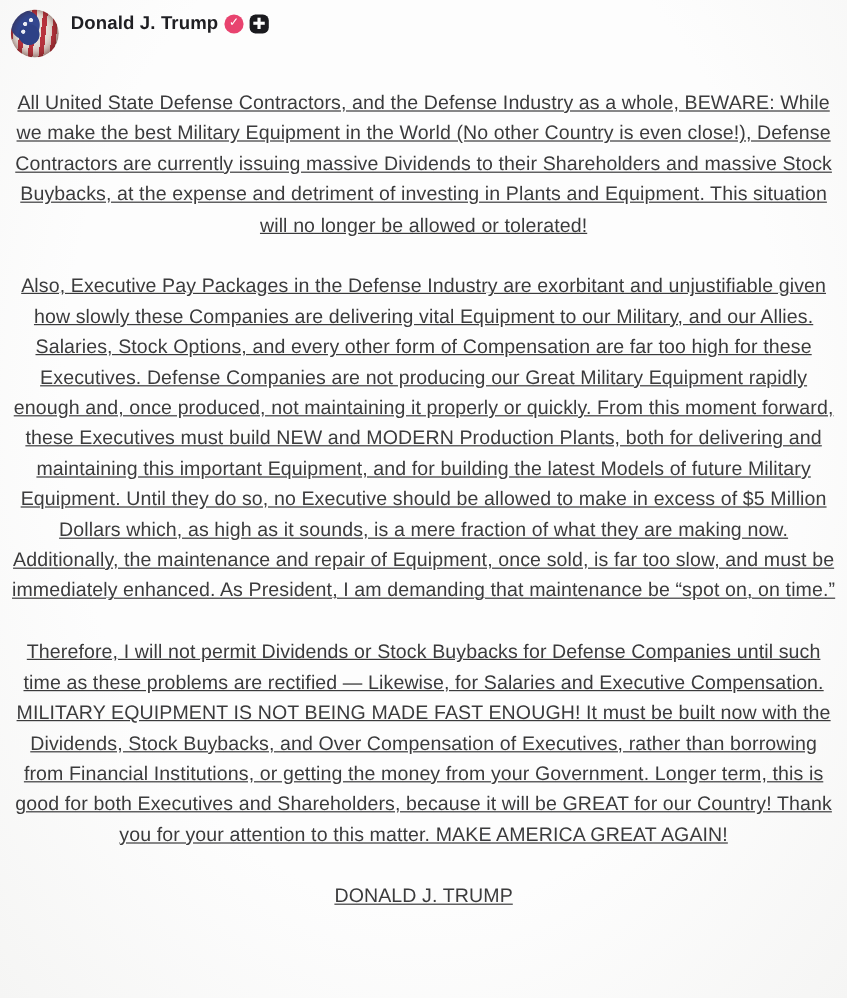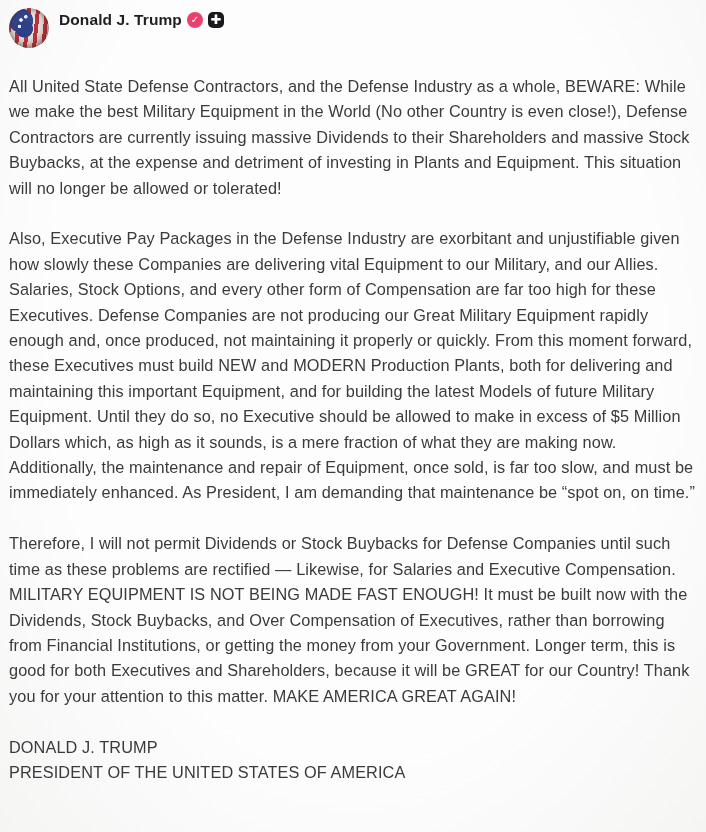--- a/index.html
+++ b/index.html
@@ -1,15 +1,15 @@
 <!DOCTYPE html>
 <html><head>
 <meta charset="utf-8">
 <style>
-  * { margin: 0; padding: 0; box-sizing: border-box; }
+  * { margin: 0; padding: 0; box-sizing: border-box; text-align: center; }
   html, body { width: 706px; }
   body {
     width: 706px;
     height: 832px;
     background: #fcfcfc;
     font-family: "Liberation Sans", "DejaVu Sans", sans-serif;
     color: #3b3b3b;
     overflow: hidden;
   }
   .post {
@@ -86,21 +86,21 @@
     margin-top: 3px;
     cursor: pointer;
   }
   
   .body-text {
     font-size: 16.3px;
     line-height: 25.4px;
     color: #3b3b3c;
     letter-spacing: 0.1px;
   }
-  .body-text p { margin-bottom: 25.4px; }
+  .body-text p { margin-bottom: 25.4px; text-decoration: underline; }
   .signature p { margin-bottom: 0; }
 </style>
 </head>
 <body>
 
 <article class="post">
 
   <header class="header">
     <div class="avatar"></div>
     <div class="name-block">
@@ -111,17 +111,16 @@
       </div>
     </div>
   </header>
 
   <section class="body-text">
     <p>All United State Defense Contractors, and the Defense Industry as a whole, BEWARE: While we make the best Military Equipment in the World (No other Country is even close!), Defense Contractors are currently issuing massive Dividends to their Shareholders and massive Stock Buybacks, at the expense and detriment of investing in Plants and Equipment. This situation will no longer be allowed or tolerated!</p>
     <p>Also, Executive Pay Packages in the Defense Industry are exorbitant and unjustifiable given how slowly these Companies are delivering vital Equipment to our Military, and our Allies. Salaries, Stock Options, and every other form of Compensation are far too high for these Executives. Defense Companies are not producing our Great Military Equipment rapidly enough and, once produced, not maintaining it properly or quickly. From this moment forward, these Executives must build NEW and MODERN Production Plants, both for delivering and maintaining this important Equipment, and for building the latest Models of future Military Equipment. Until they do so, no Executive should be allowed to make in excess of $5 Million Dollars which, as high as it sounds, is a mere fraction of what they are making now. Additionally, the maintenance and repair of Equipment, once sold, is far too slow, and must be immediately enhanced. As President, I am demanding that maintenance be “spot on, on time.”</p>
     <p>Therefore, I will not permit Dividends or Stock Buybacks for Defense Companies until such time as these problems are rectified — Likewise, for Salaries and Executive Compensation. MILITARY EQUIPMENT IS NOT BEING MADE FAST ENOUGH! It must be built now with the Dividends, Stock Buybacks, and Over Compensation of Executives, rather than borrowing from Financial Institutions, or getting the money from your Government. Longer term, this is good for both Executives and Shareholders, because it will be GREAT for our Country! Thank you for your attention to this matter. MAKE AMERICA GREAT AGAIN!</p>
     <div class="signature">
       <p>DONALD J. TRUMP</p>
-      <p>PRESIDENT OF THE UNITED STATES OF AMERICA</p>
     </div>
   </section>
 
 </article>
 
 </body></html>

